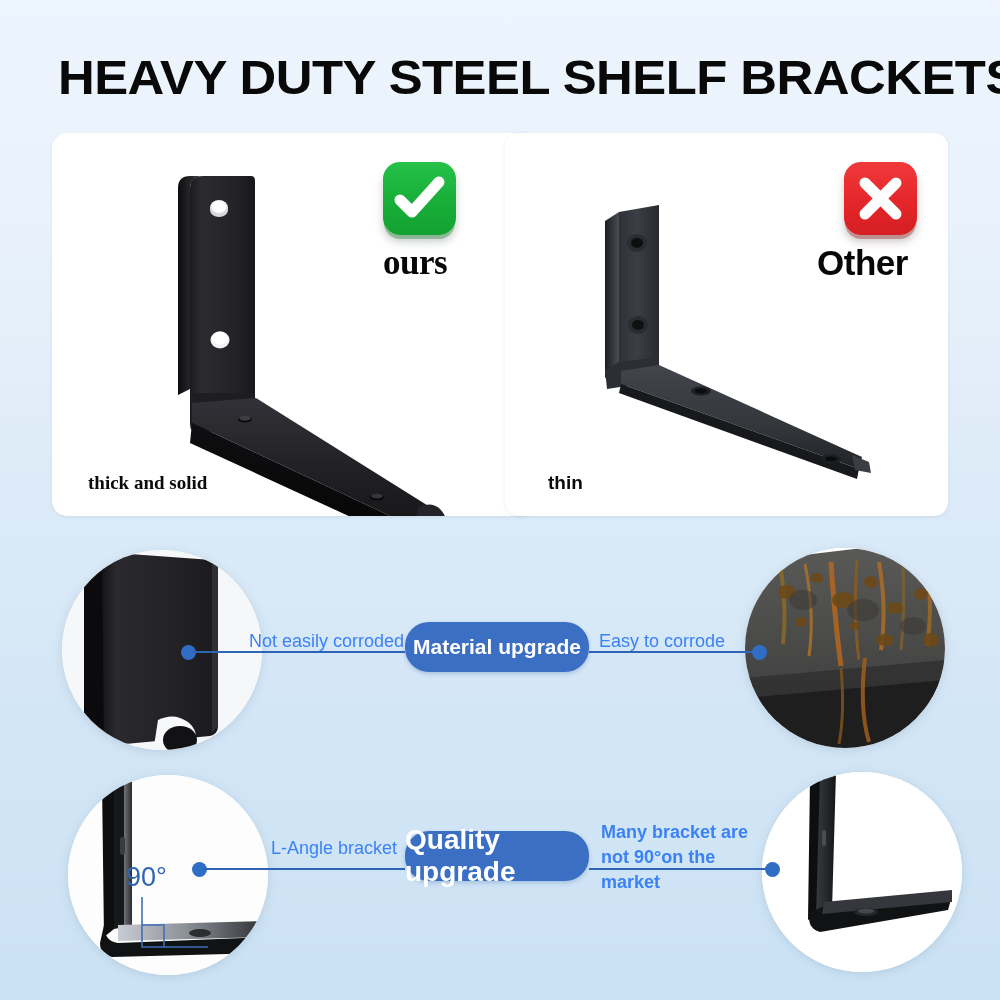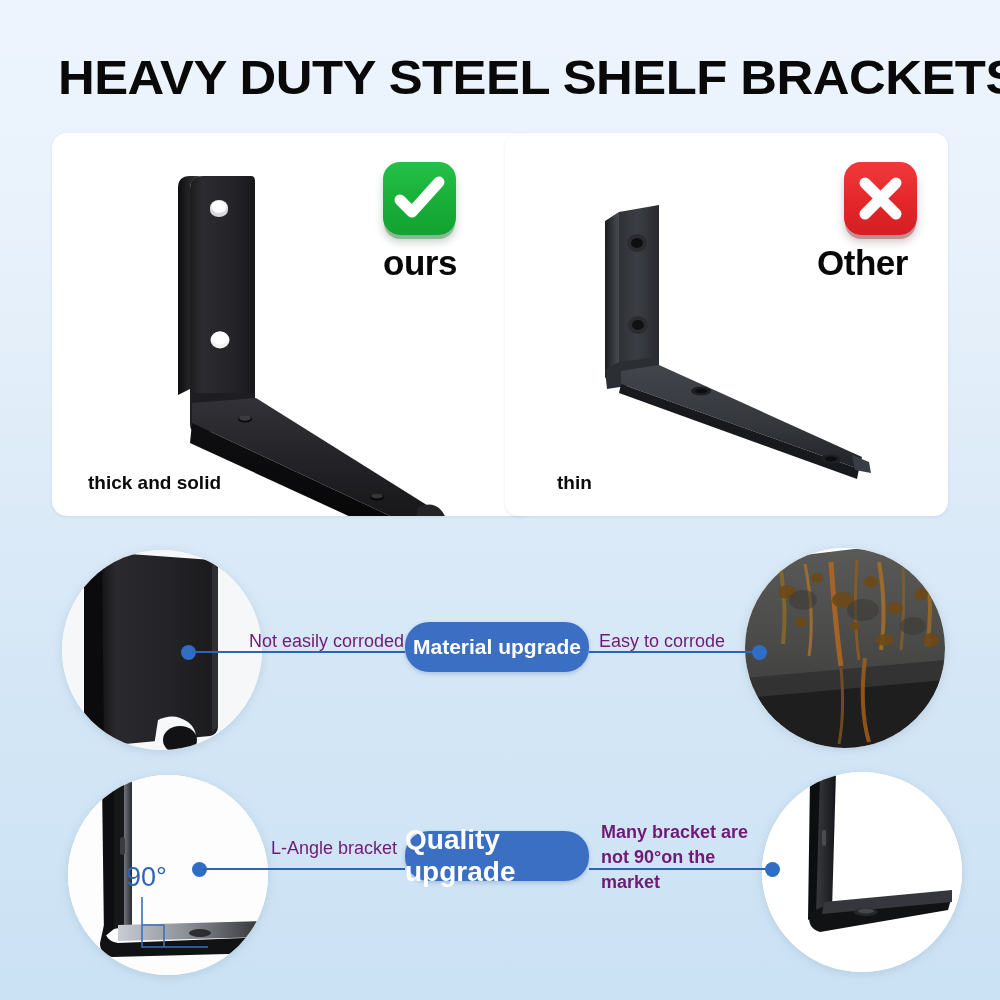--- a/index.html
+++ b/index.html
@@ -20,28 +20,28 @@
     transform:scaleX(1.06);transform-origin:left center;
     white-space:nowrap;
   }
 
   
   .card{
     background:#ffffff;border-radius:15px;top:133px;height:383px;
     box-shadow:0 1px 3px rgba(120,150,180,.18);
     overflow:hidden;
   }
-  .card-left{left:52px;width:484px;}
+  .card-left{left:52px;width:484px;font-family:Liberation Serif, serif;}
   .card-right{left:505px;width:443px;border-radius:14px;}
 
   .card-caption{
     font-size:19px;font-weight:bold;color:#0b0b0b;bottom:22px;
   }
   .cap-left{left:36px;}
-  .cap-right{left:52px;}
+  .cap-right{left:43px;}
 
   
   .badge{
     width:73px;height:73px;border-radius:17px;top:29px;
   }
   .badge-green{background:linear-gradient(180deg,#25c149 0%,#18ae38 55%,#13a231 100%);
     box-shadow:0 5px 0 -1px rgba(20,120,40,.35),0 7px 9px rgba(60,90,70,.28);}
   .badge-red{background:linear-gradient(180deg,#f0393b 0%,#e4262a 55%,#d41f23 100%);
     box-shadow:0 5px 0 -1px rgba(140,25,25,.35),0 7px 9px rgba(90,60,60,.28);}
   .badge svg{display:block;}
@@ -73,21 +73,21 @@
   
   .pill{
     background:#3a6fc4;color:#fff;border-radius:24px;
     font-weight:bold;display:flex;align-items:center;justify-content:center;
     box-shadow:0 2px 4px rgba(40,80,150,.25);
   }
   .pill-1{left:405px;top:622px;width:184px;height:50px;font-size:21px;}
   .pill-2{left:405px;top:831px;width:184px;height:50px;font-size:28px;}
 
   
-  .rl{color:#701a75;font-size:18px;white-space:nowrap;}
+  .rl{color:#3b82f6;font-size:18px;white-space:nowrap;}
   .rl-left-1{left:249px;top:631px;}
   .rl-right-1{left:599px;top:631px;}
   .rl-left-2{left:271px;top:838px;}
   .rl-right-2{left:601px;top:820px;line-height:25px;white-space:normal;width:175px;font-weight:bold;}
 
   
   .deg{
     color:#2f64b4;font-size:27px;left:126px;top:838px;letter-spacing:0px;margin-top:24px;
   }
 </style>

